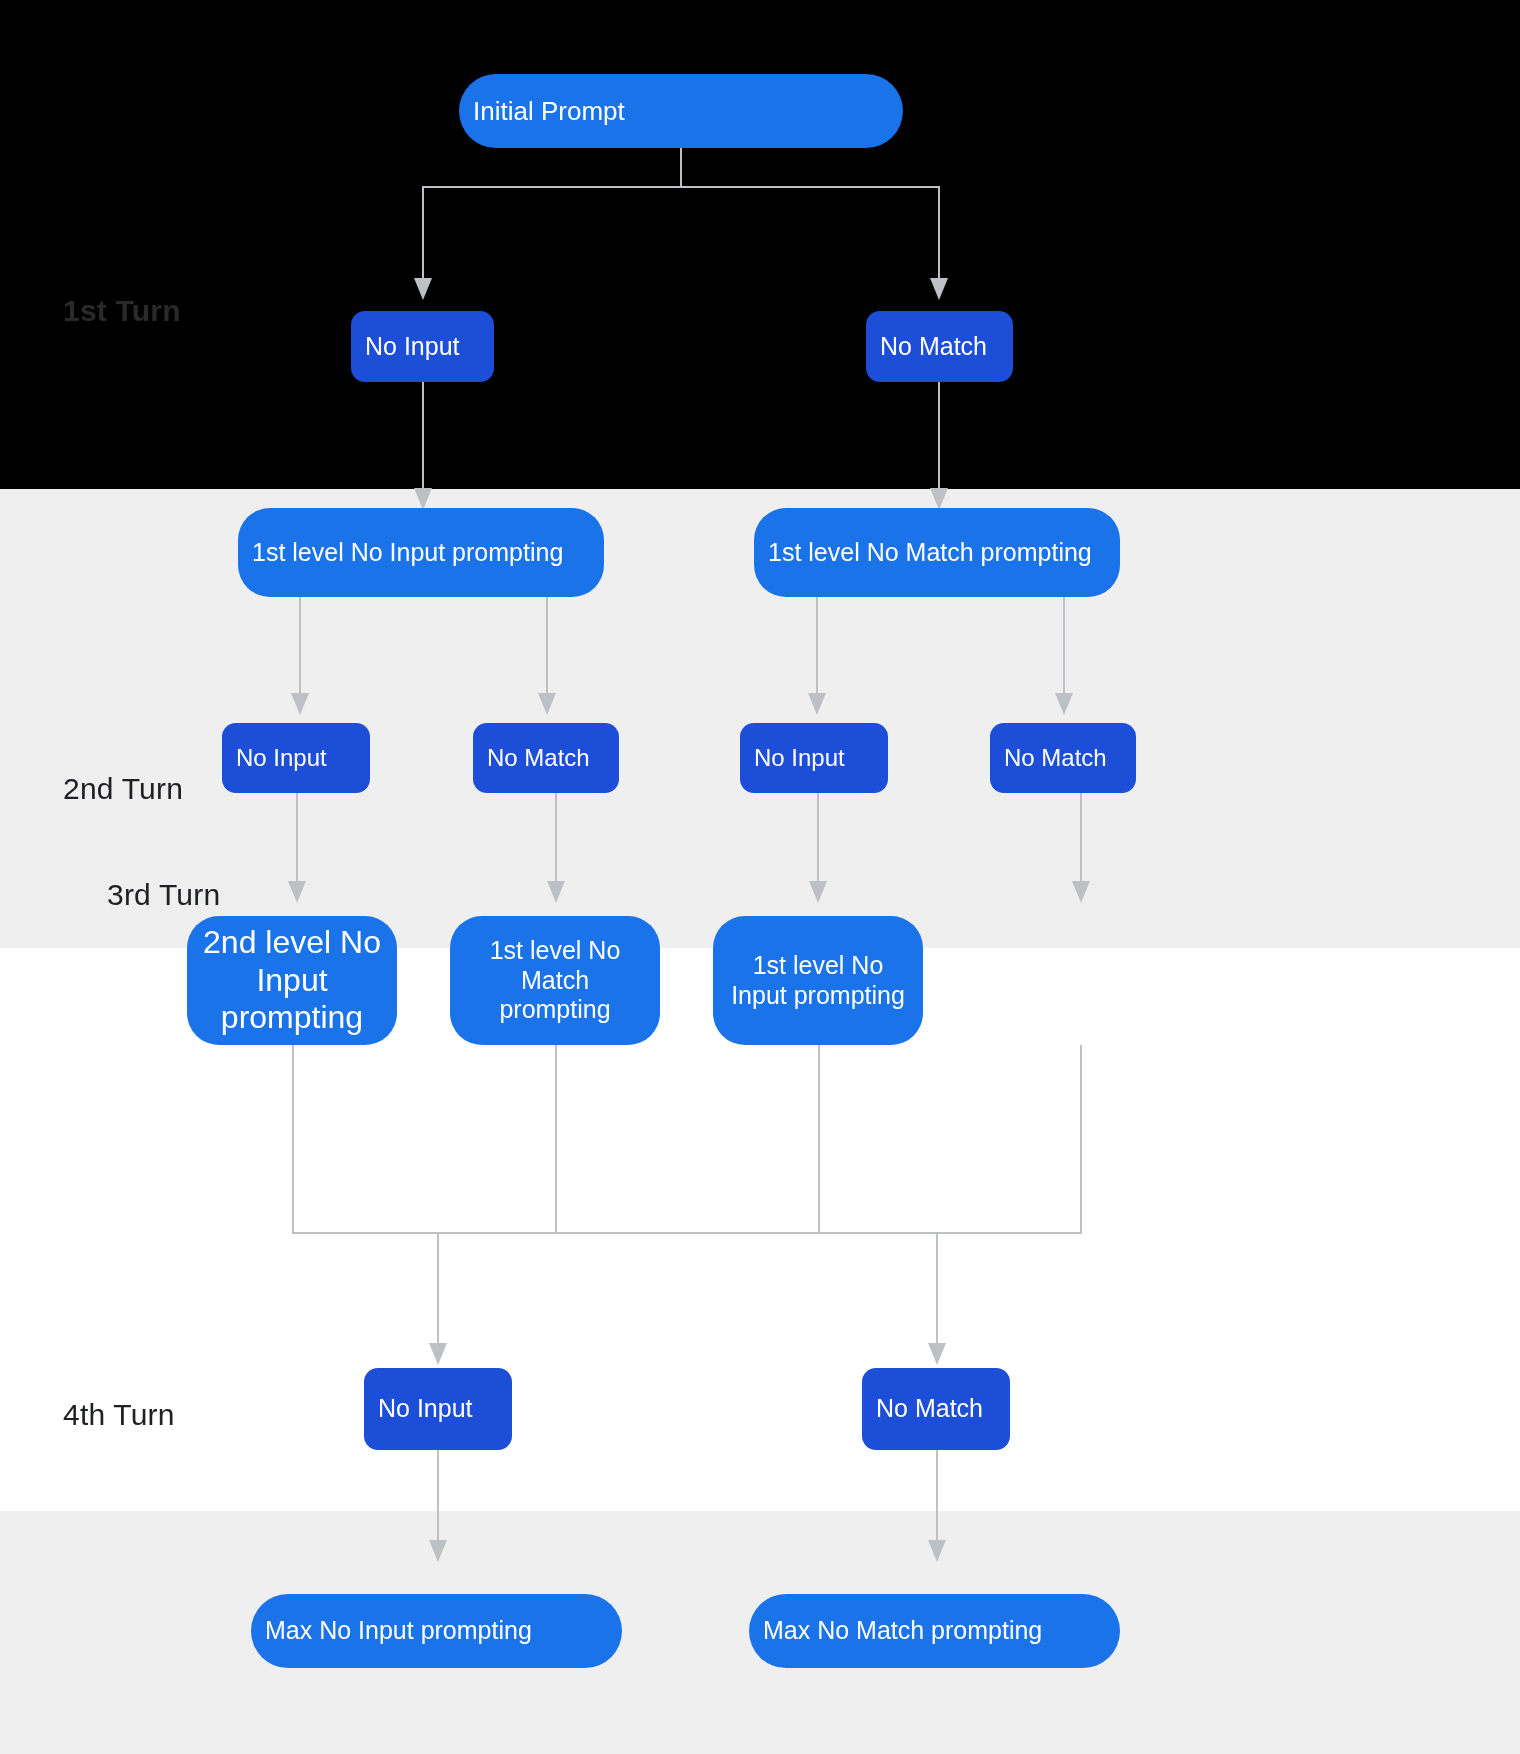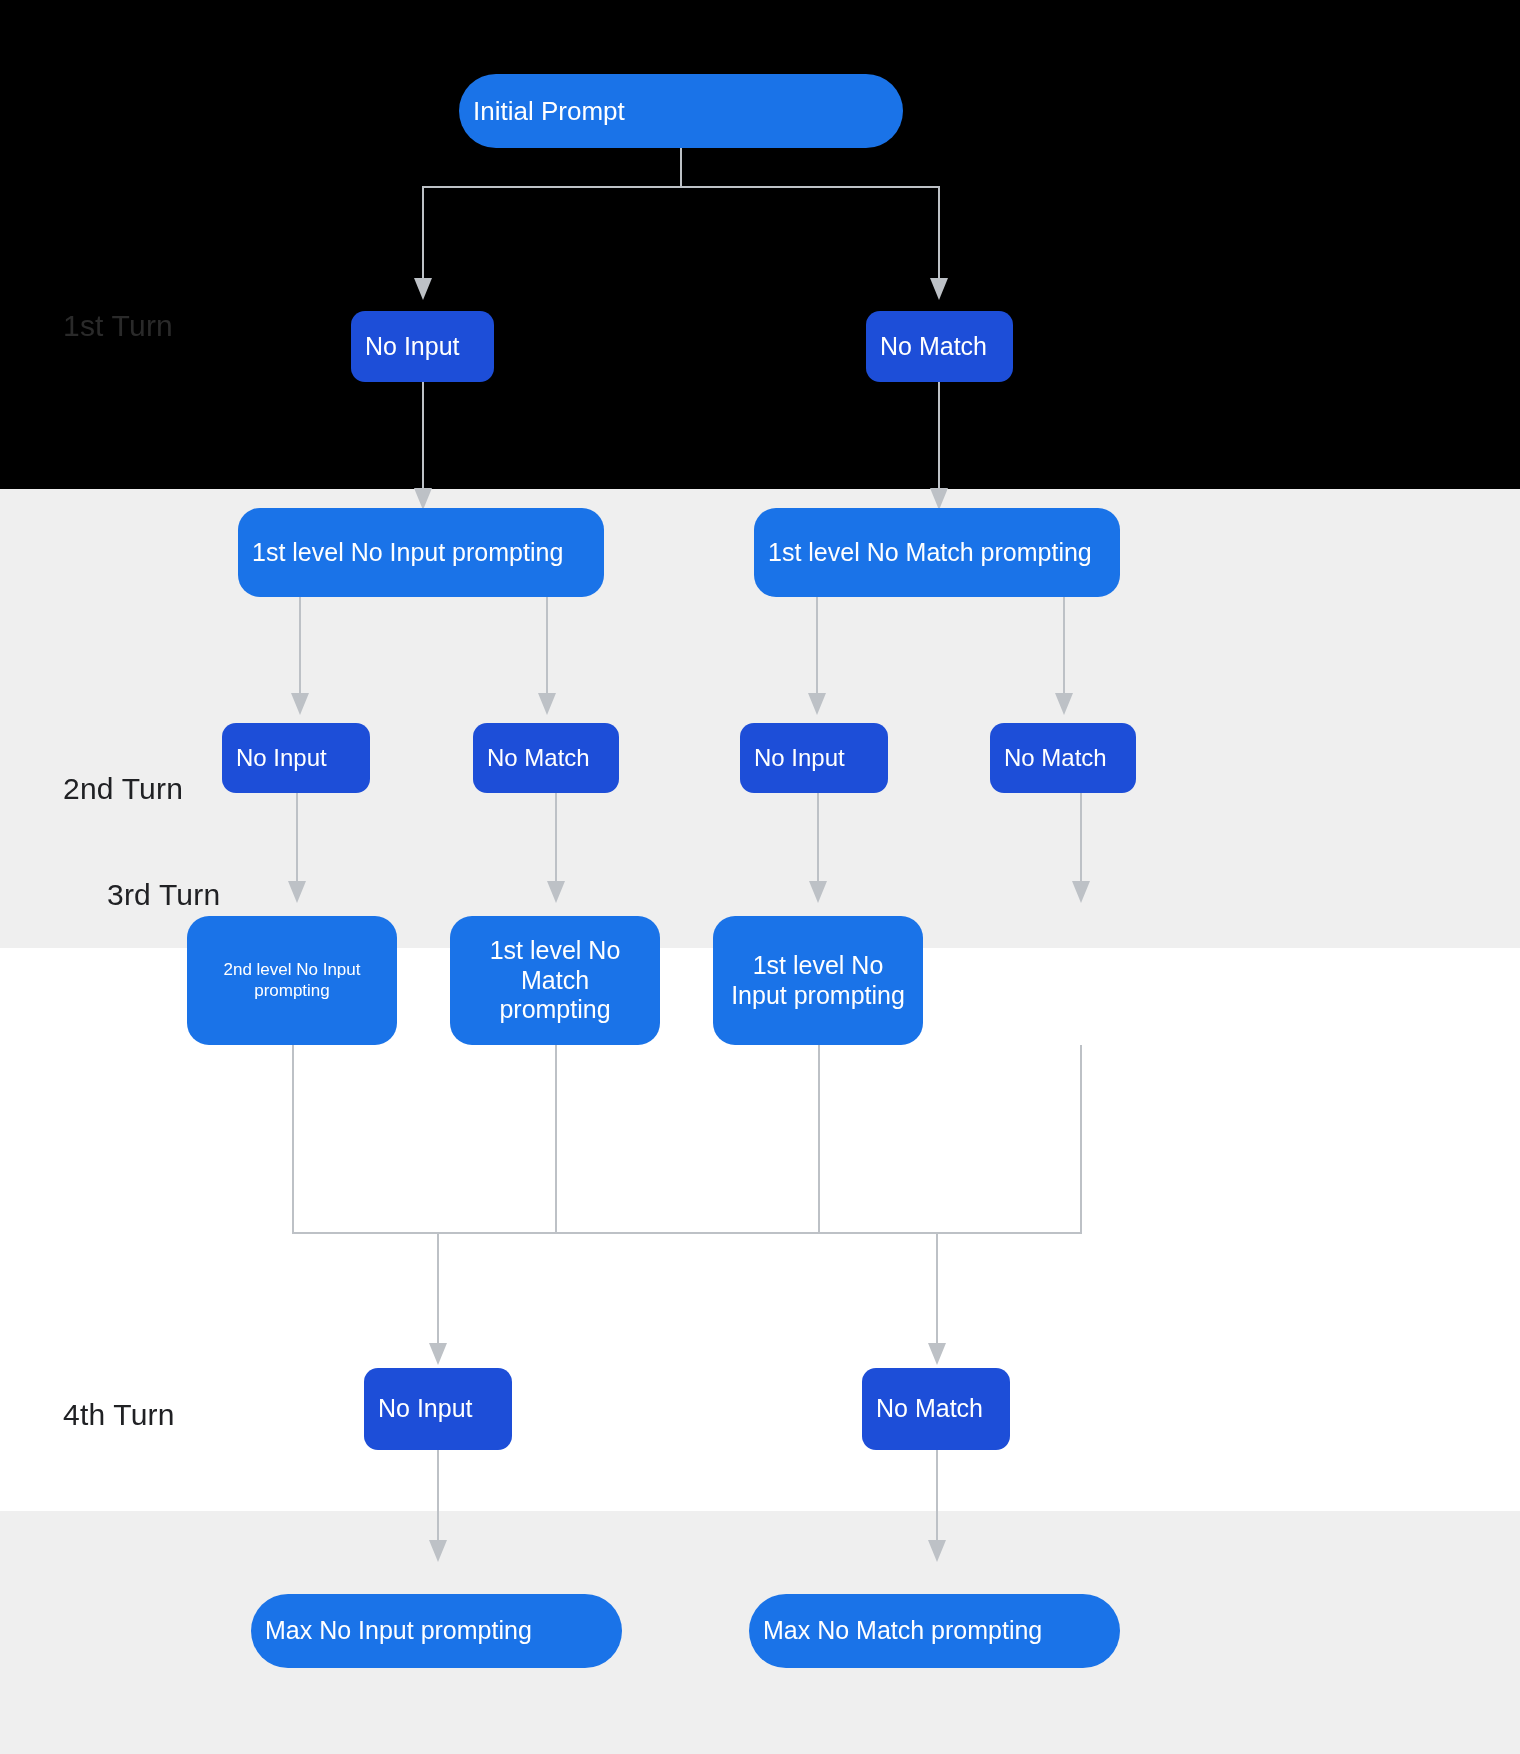--- a/index.html
+++ b/index.html
@@ -48,21 +48,21 @@
     text-align: center;
     color: #ffffff;
     box-sizing: border-box;
     line-height: 1.18;
   }
   .node-blue  { background: #1a73e8; }
   .node-green { background: #1d4ed8; }
 
   .pill   { border-radius: 44px; }
   .rounded{ border-radius: 14px; }
-  .soft   { border-radius: 22px; }
+  .soft   { border-radius: 32px; }
 
   .node-title {
     display: block;
     padding: 0 14px;
     white-space: pre-line;
   }
 
   
   .vline {
     position: absolute;
@@ -86,21 +86,21 @@
 </head>
 <body>
 
 <div id="canvas">
 
   <div class="band band-dark" style="top:0px;   height:489px;"></div>
   <div class="band band-gray" style="top:489px; height:459px;"></div>
   <div class="band band-white" style="top:948px; height:563px;"></div>
   <div class="band band-gray" style="top:1511px;height:243px;"></div>
 
-  <div class="turn-label on-dark" style="left:63px; top:309px;">1st Turn</div>
+  <div class="turn-label on-dark" style="left:63px; top:294px;font-weight:bold;">1st Turn</div>
   <div class="turn-label" style="left:63px; top:772px;text-align:center;">2nd Turn</div>
   <div class="turn-label" style="left:63px; top:878px;margin-left:44px;">3rd Turn</div>
   <div class="turn-label" style="left:63px; top:1398px;">4th Turn</div>
 
   <div class="vline" style="left:680px; top:147px; height:39px;"></div>
   <div class="hline" style="left:422px; top:186px; width:518px;"></div>
   <div class="vline" style="left:422px; top:186px; height:96px;"></div>
   <div class="arrowhead" style="left:414px; top:278px;"></div>
   <div class="vline" style="left:938px; top:186px; height:96px;"></div>
   <div class="arrowhead" style="left:930px; top:278px;"></div>
@@ -168,21 +168,21 @@
   <div class="node node-green rounded" style="left:473px; top:723px; width:146px; height:70px; font-size:24px;">
     <span class="node-title">No Match</span>
   </div>
   <div class="node node-green rounded" style="left:740px; top:723px; width:148px; height:70px; font-size:24px;">
     <span class="node-title">No Input</span>
   </div>
   <div class="node node-green rounded" style="left:990px; top:723px; width:146px; height:70px; font-size:24px;">
     <span class="node-title">No Match</span>
   </div>
 
-  <div class="node node-blue soft" style="left:187px; top:916px; width:210px; height:129px; font-size:17px;">
+  <div class="node node-blue soft" style="left:187px; top:916px; width:210px; height:129px; font-size:32px;">
     <span class="node-title">2nd level No Input prompting</span>
   </div>
   <div class="node node-blue soft" style="left:450px; top:916px; width:210px; height:129px; font-size:25px;">
     <span class="node-title">1st level No Match prompting</span>
   </div>
   <div class="node node-blue soft" style="left:713px; top:916px; width:210px; height:129px; font-size:25px;">
     <span class="node-title">1st level No Input prompting</span>
   </div>
 
   <div class="node node-green rounded" style="left:364px; top:1368px; width:148px; height:82px; font-size:25px;">

